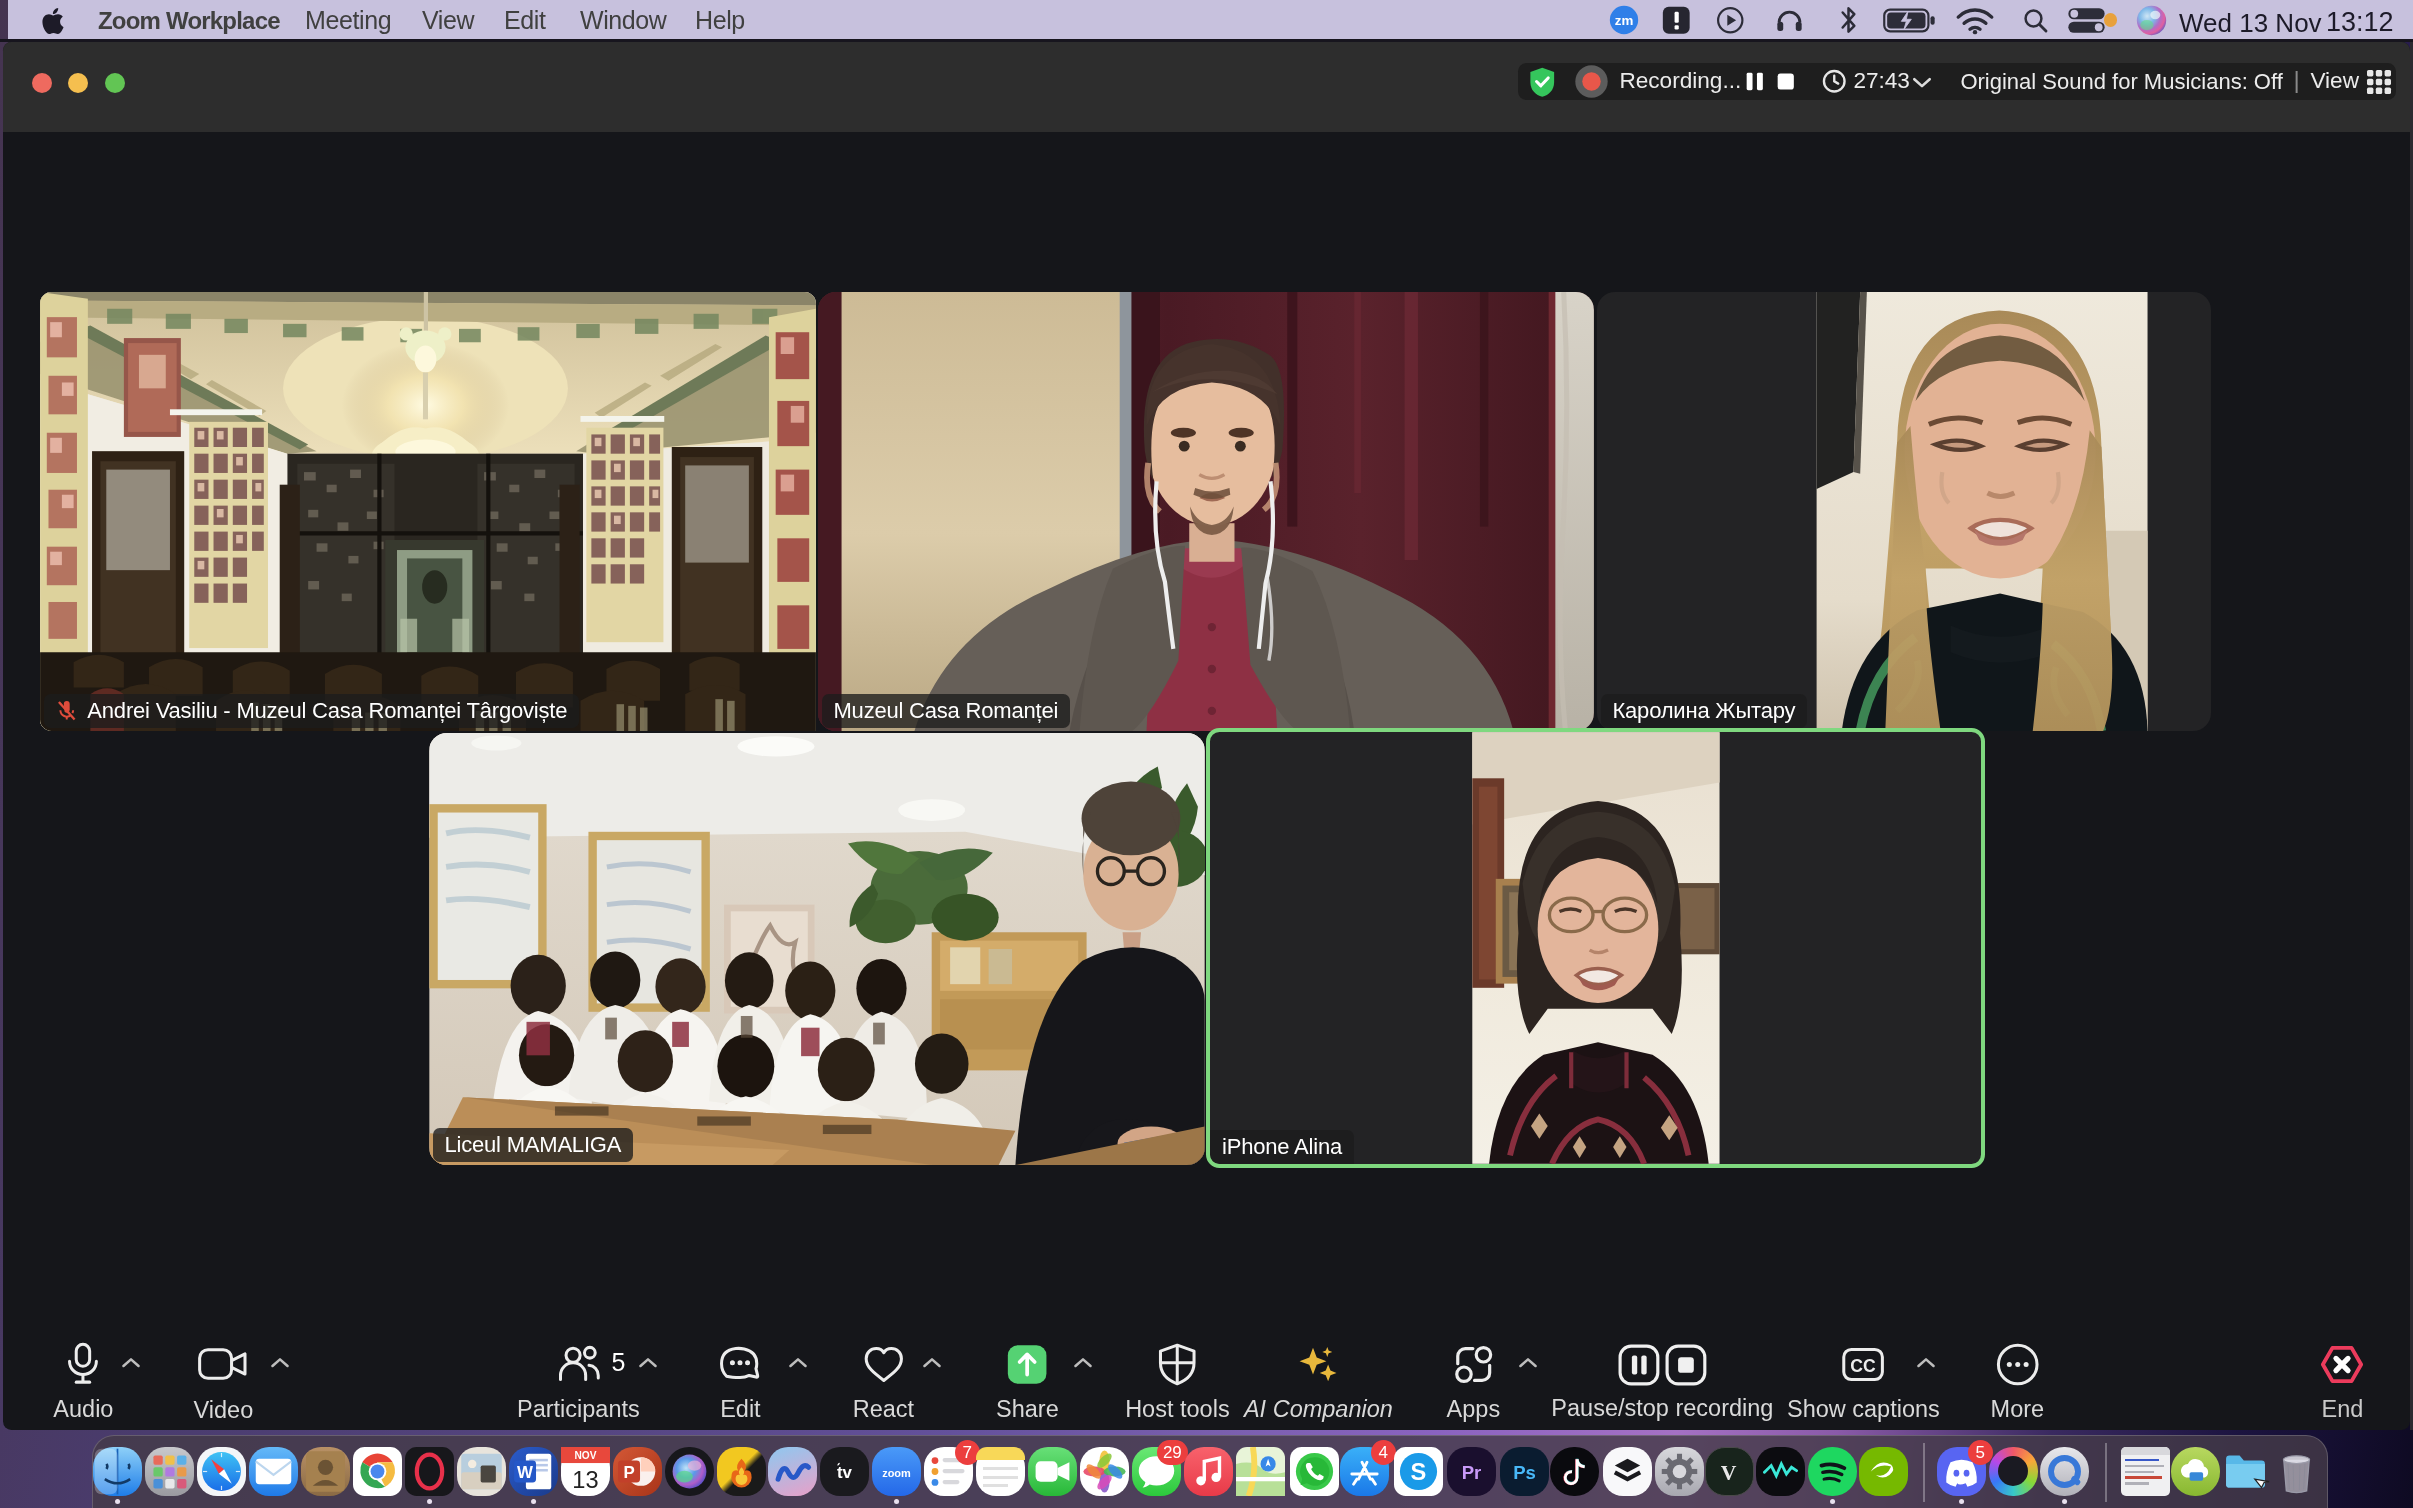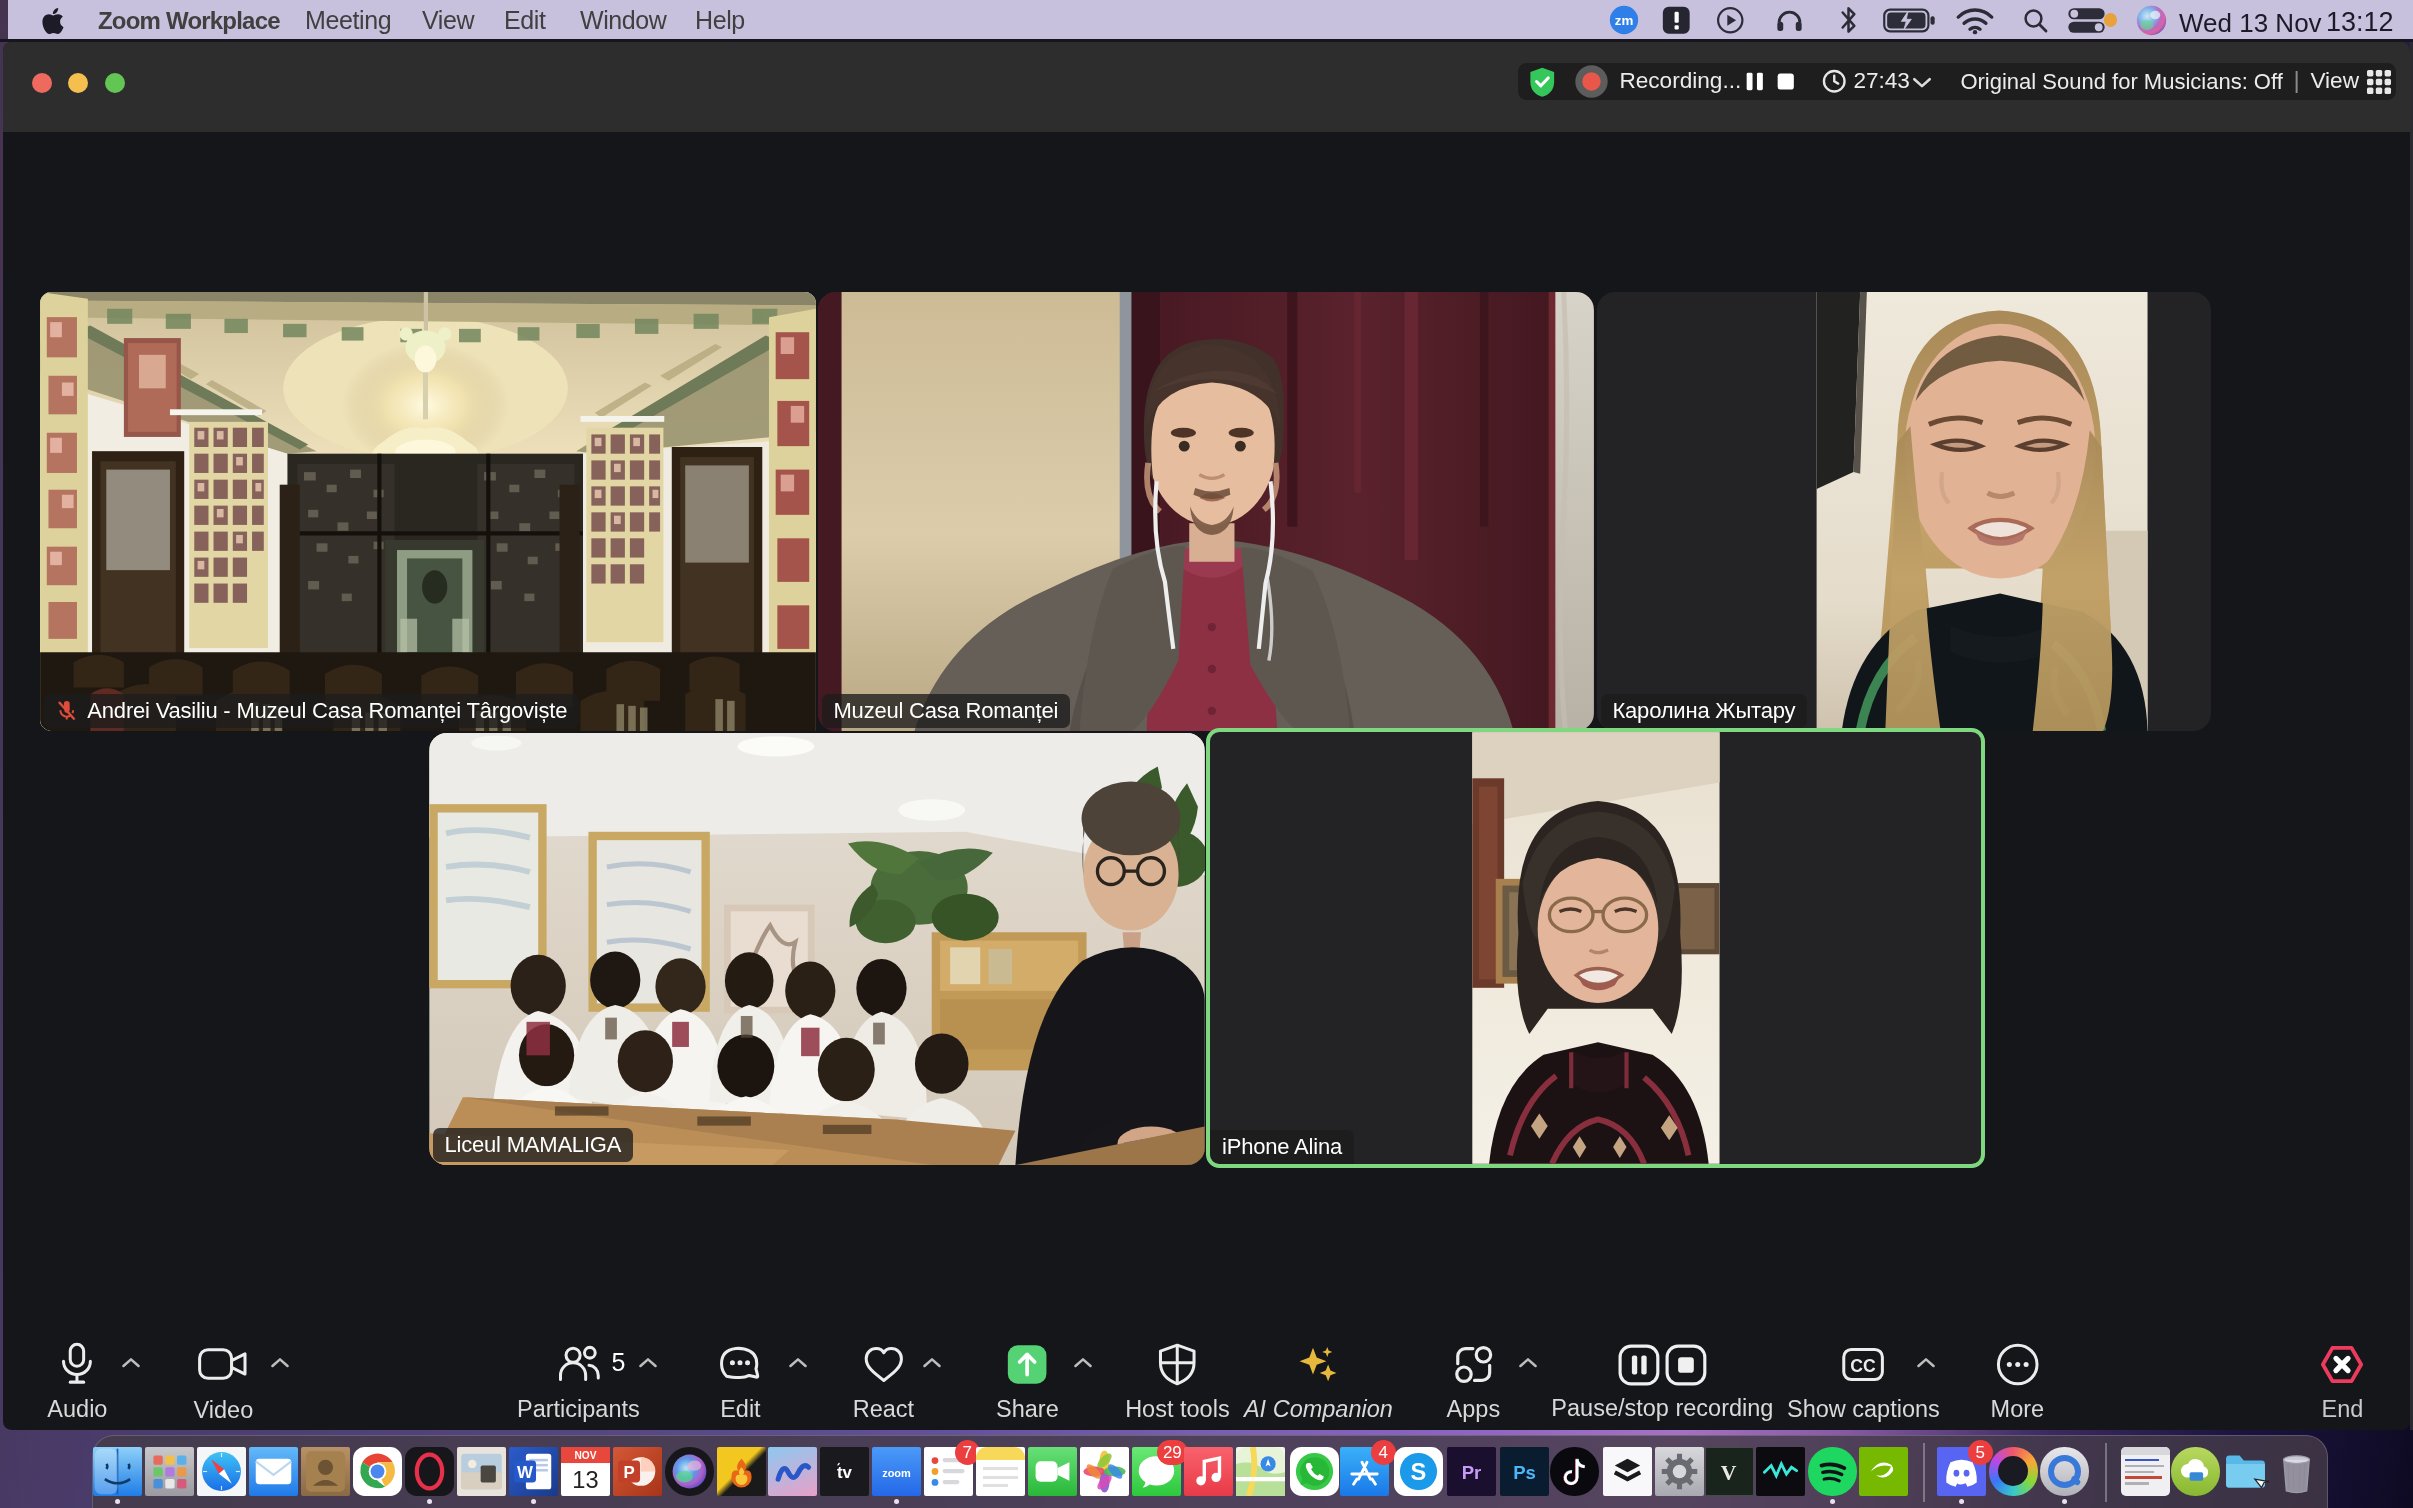--- a/index.html
+++ b/index.html
@@ -27,21 +27,21 @@
 .nlabel { position:absolute; left:3.4px; bottom:3.4px; height:34px; background:rgba(28,28,28,0.78); border-radius:6.7px;
   display:flex; align-items:center; padding:0 11.7px; color:#fff; font-size:22px; white-space:nowrap; z-index:5; letter-spacing:-0.2px; }
 
 #toolbar { position:absolute; left:0; top:0; width:100%; height:100%; }
 .tbi { position:absolute; display:flex; flex-direction:column; align-items:center; color:#d9d9d9; font-size:23.5px; white-space:nowrap; }
 .tbi .lab { margin-top:8.4px; }
 .chev { position:absolute; }
 
 #dock { position:absolute; left:92px; top:1435px; width:2236px; height:74px; background:rgba(68,59,72,0.82);
   border:0.8px solid rgba(255,255,255,0.18); border-bottom:none; border-radius:22px 22px 0 0; }
-.dicon { position:absolute; top:1447px; width:49px; height:49px; border-radius:2px; }
+.dicon { position:absolute; top:1447px; width:49px; height:49px; border-radius:20px; }
 .dicon svg { position:absolute; left:0; top:0; }
 .dicon .dot, .dicon .badge { overflow:visible; }
 .dot { position:absolute; left:50%; transform:translateX(-50%); bottom:-8.4px; width:5.9px; height:5.9px; border-radius:50%; background:#e8e0ee; }
 .badge { position:absolute; right:-6.7px; top:-6.7px; min-width:25px; height:25px; border-radius:12.6px; background:#ec3e3e; color:#fff;
   font-size:17px; display:flex; align-items:center; justify-content:center; padding:0 5.9px; }
 </style>
 </head>
 <body>
 <div id="wallpaper"></div>
 
@@ -735,21 +735,21 @@
         <path d="M 120 380 Q 150 398 182 380 L 182 420 Q 150 440 120 420 Z" fill="#241418"></path>
         <g stroke="#7e2c3a" stroke-width="5" fill="none">
           <path d="M 118 382 L 118 425 M 184 382 L 184 425"></path>
         </g>
       </g>
     </svg>
     <div class="nlabel" style="left:0px; bottom:0px; border-radius:0 6.7px 0 10px;">iPhone Alina</div>
   </div>
   </div>
   <div id="toolbar">
-    <div class="tbi" style="left:74px; top:1299px; transform:translateX(-50%);">
+    <div class="tbi" style="left:80px; top:1299px; transform:translateX(-50%);">
       <svg width="44" height="47" viewBox="0 0 26 28">
           <g fill="none" stroke="#ececec" stroke-width="1.8" stroke-linecap="round">
             <rect x="9" y="2" width="8" height="13" rx="4"></rect>
             <path d="M5 12 a 8 8 0 0 0 16 0"></path>
             <line x1="13" y1="20" x2="13" y2="24"></line>
             <line x1="9" y1="24.5" x2="17" y2="24.5"></line>
           </g>
         </svg>
       <div class="lab">Audio</div>
     </div>

